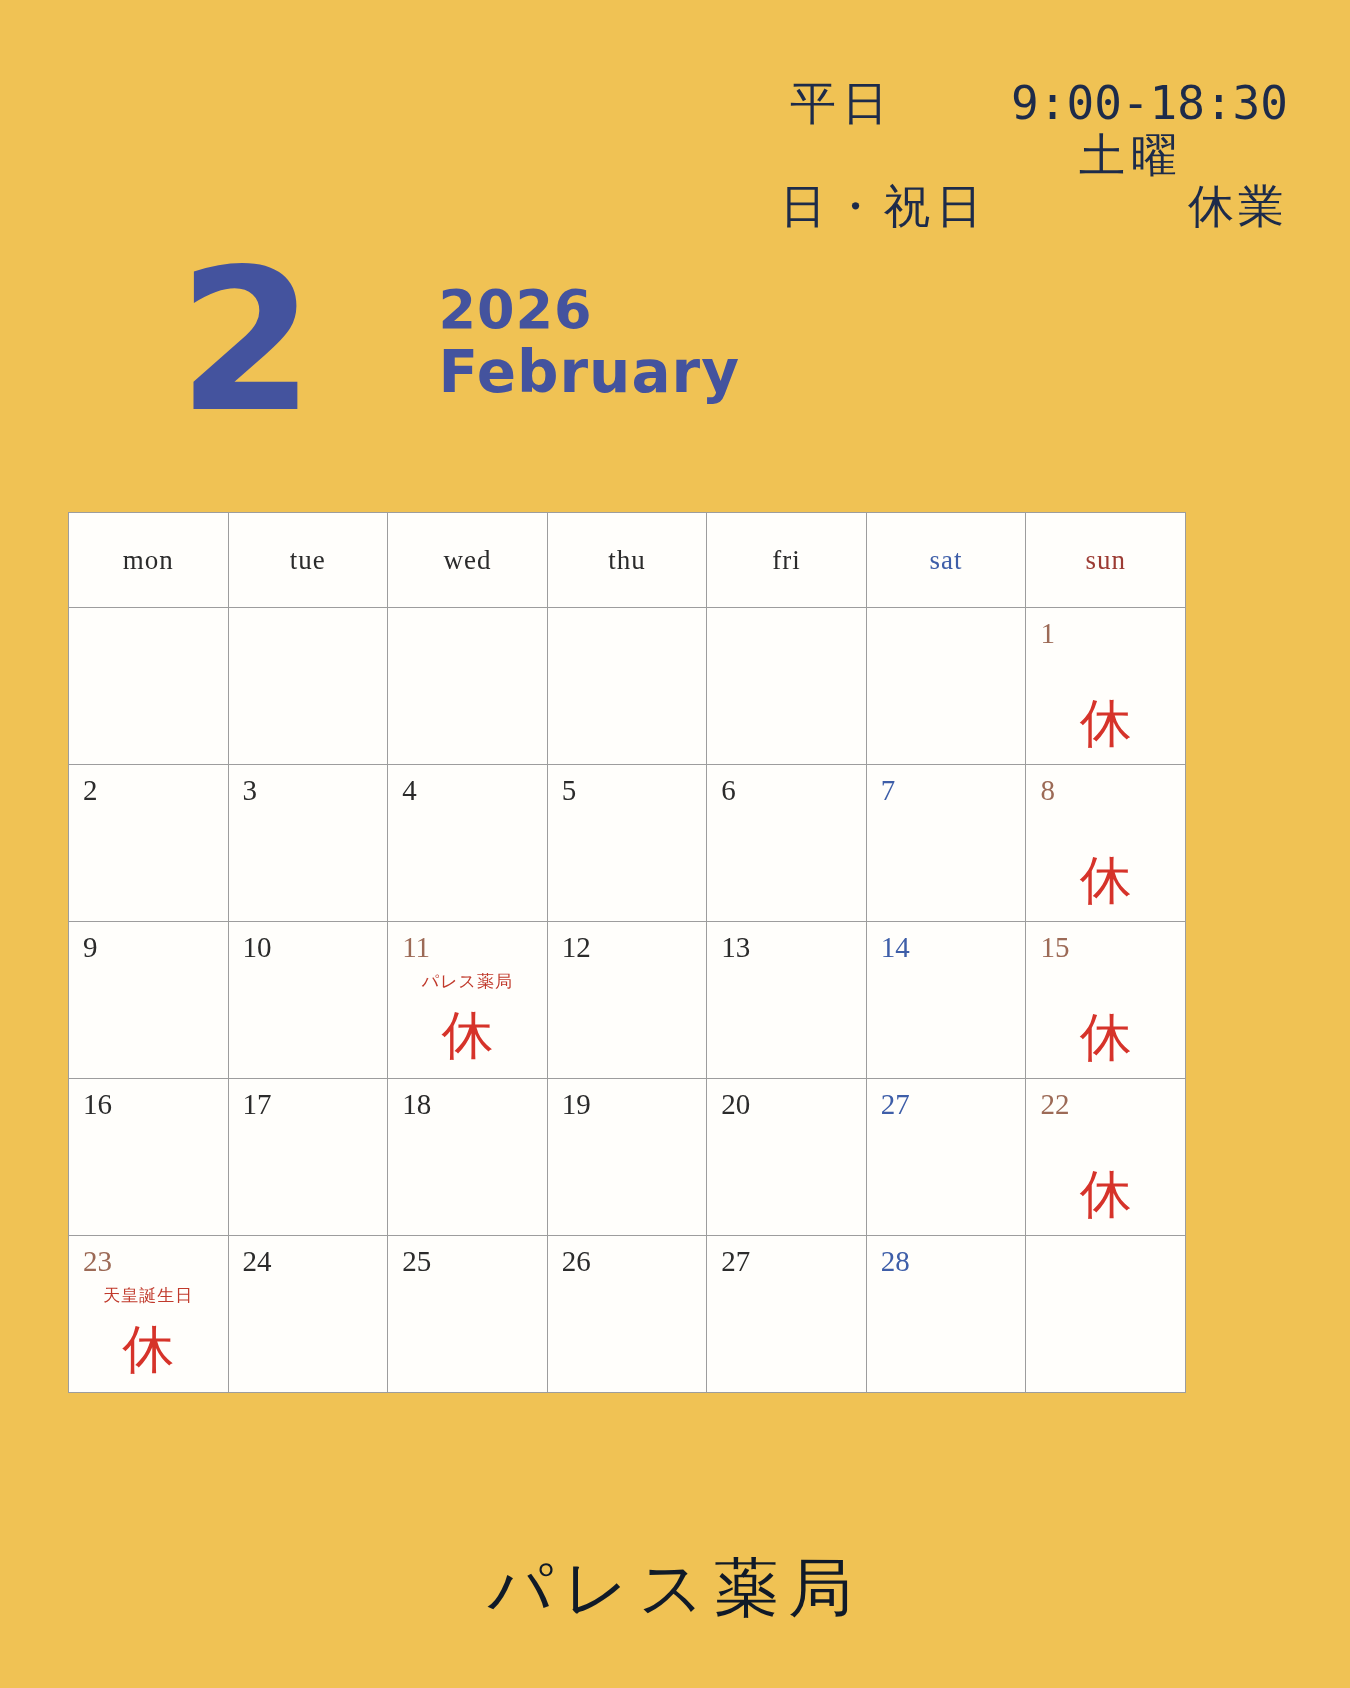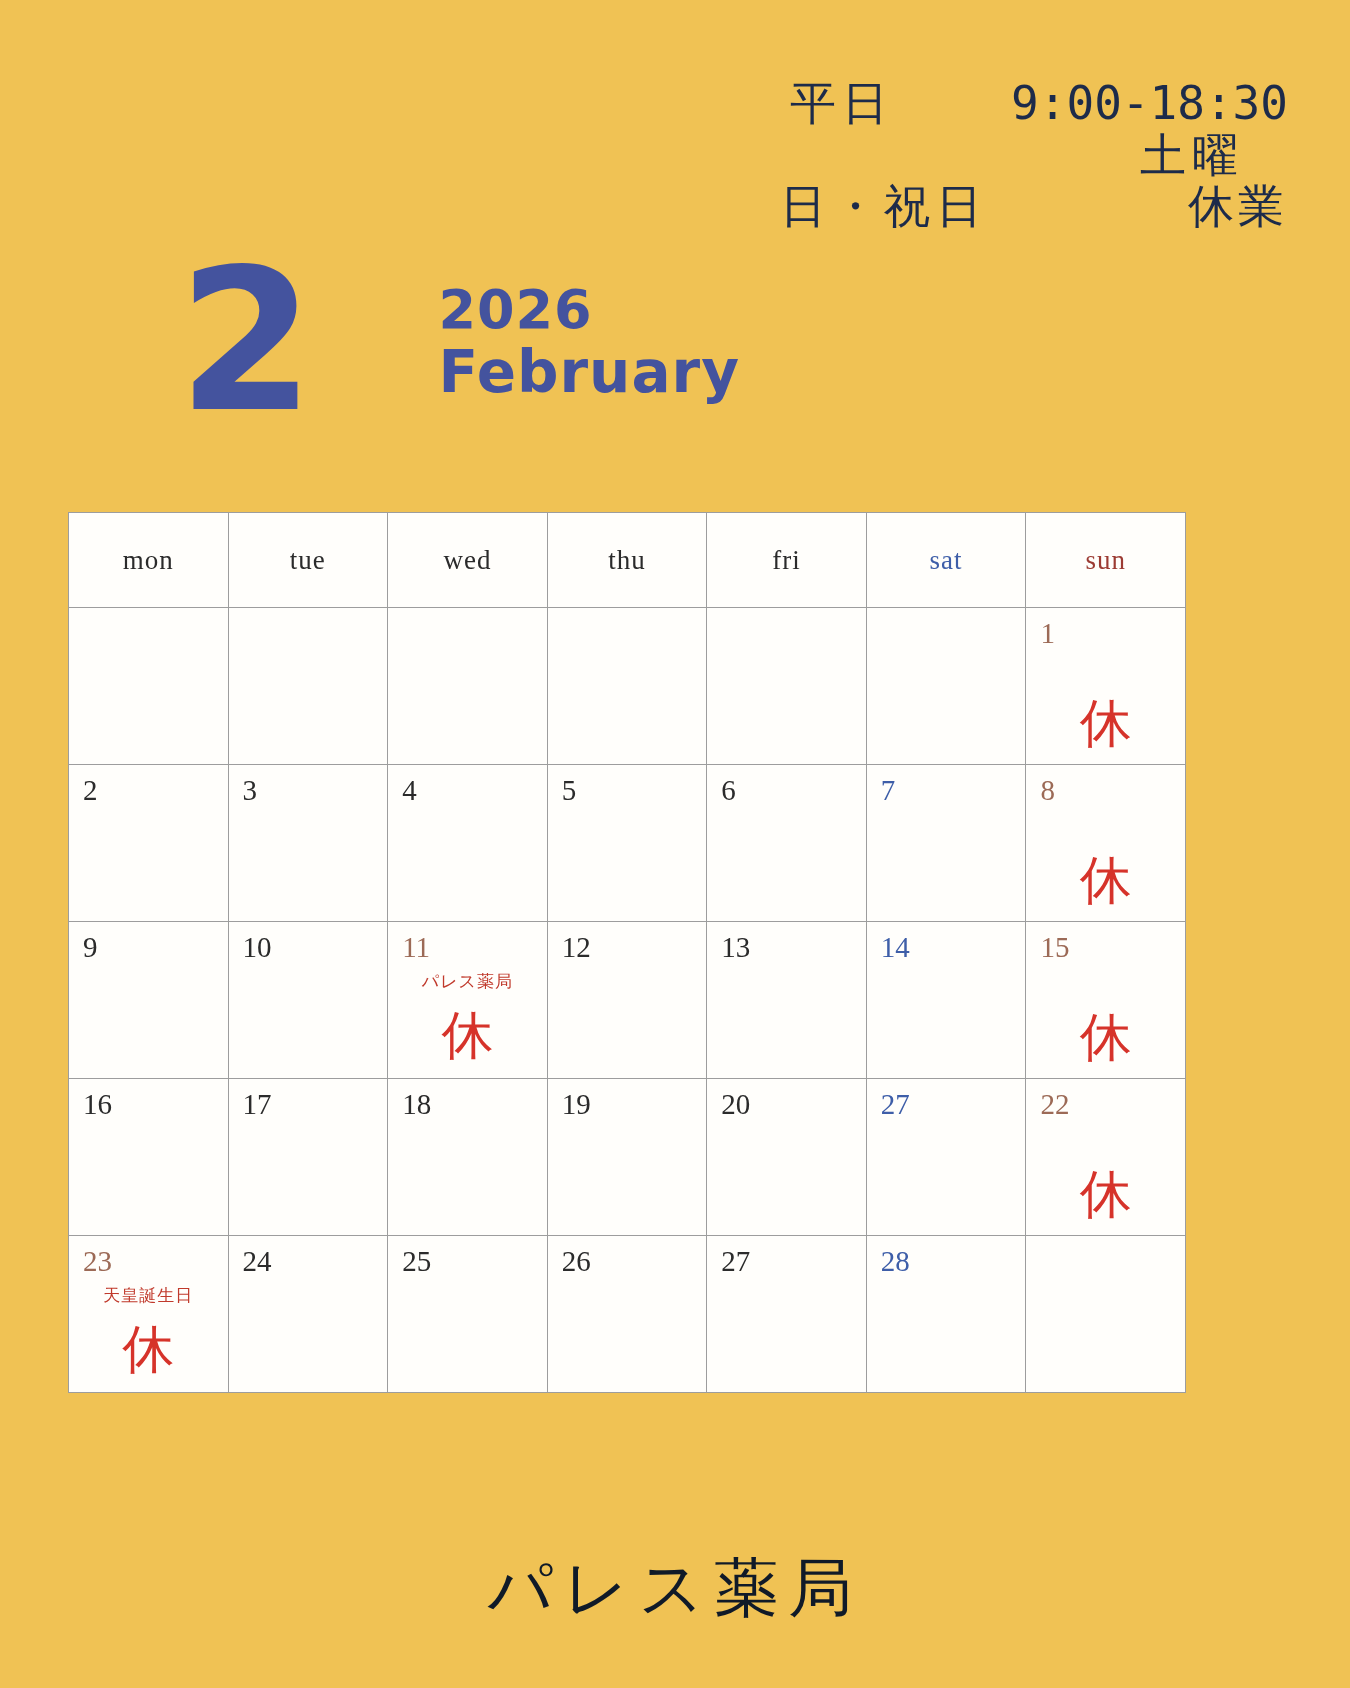--- a/index.html
+++ b/index.html
@@ -40,21 +40,21 @@
     font-size: 46px;
     font-family: "DejaVu Sans Mono", monospace;
     text-align: right;
     min-width: 300px;
   }
   .hours-value.jp {
     font-family: "Liberation Serif", serif;
     letter-spacing: 4px;
   }
   .r1 .hours-label { margin-right: 94px; }
-  .r2 .hours-label { margin-right: 44px; }
+  .r2 .hours-label { margin-right: 105px; }
   .r3 .hours-label { }
 
   
   .month-header {
     position: absolute;
     left: 178px;
     top: 258px;
     display: flex;
     align-items: flex-start;
   }

